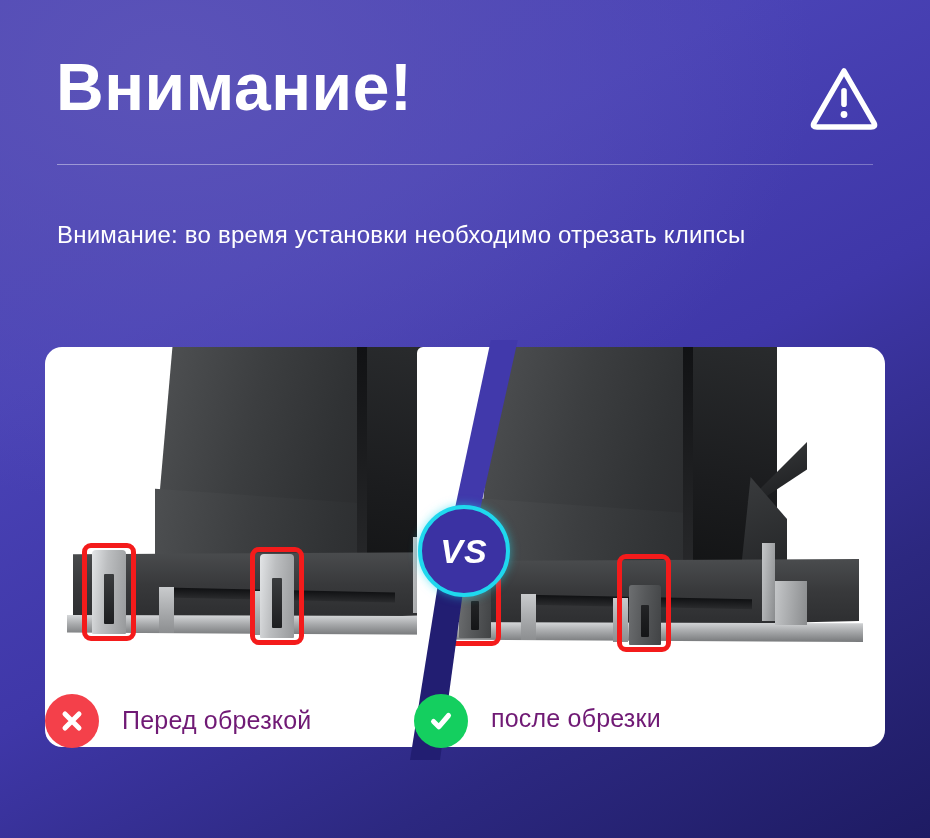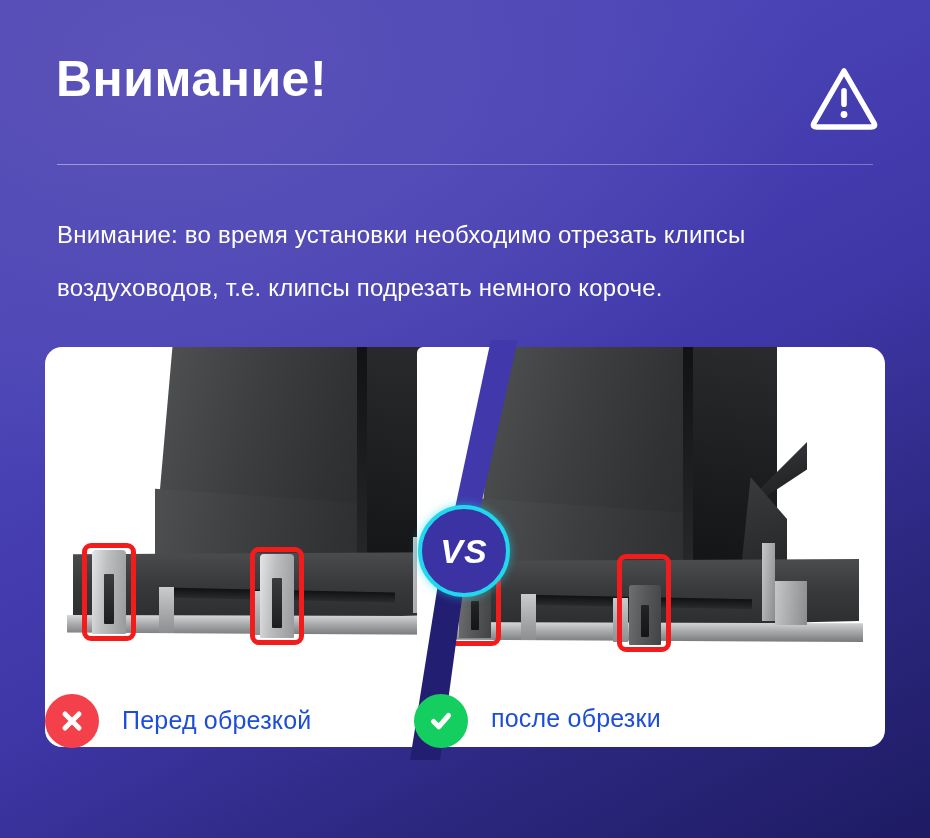--- a/index.html
+++ b/index.html
@@ -10,21 +10,21 @@
       radial-gradient(120% 90% at 18% 8%, #5b53b8 0%, rgba(91,83,184,0) 58%),
       linear-gradient(152deg, #4d46b5 0%, #4a43b6 30%, #3f37a8 55%, #2c2880 78%, #1e1b63 100%);
     overflow:hidden;
     position:relative;
   }
 
   
   #header { position:absolute; left:0; top:0; width:930px; height:170px; }
   #page-title {
     position:absolute; left:56px; top:54px;
-    font-size:50px; font-weight:bold; color:#ffffff;
+    font-size:66px; font-weight:bold; color:#ffffff;
     letter-spacing:0.5px; line-height:1;
   }
   #warning-icon { position:absolute; left:810px; top:66px; width:68px; height:64px; }
   #header-divider {
     position:absolute; left:57px; top:164px; width:816px; height:1px;
     background:linear-gradient(90deg, rgba(255,255,255,.42), rgba(255,255,255,.30));
   }
 
   
   #description {
@@ -125,21 +125,21 @@
 
   
   .result-badge {
     position:absolute; width:54px; height:54px; border-radius:50%;
     display:flex; align-items:center; justify-content:center;
   }
   #badge-before { left:45px;  top:694px; background:#f4404a; }
   #badge-after  { left:414px; top:694px; background:#14cf5f; }
 
   .result-label {
-    position:absolute; color:#1d4ed8; font-size:25px; font-weight:500;
+    position:absolute; color:#701a75; font-size:25px; font-weight:500;
     letter-spacing:0.2px; white-space:nowrap;
   }
   #label-before { left:122px; top:706px; }
   #label-after  { left:491px; top:704px; }
 </style>
 </head>
 <body>
 
 <div id="header">
   <div id="page-title">Внимание!</div>
@@ -148,21 +148,20 @@
     <path d="M34 5 L64 57 Q66 61 61 61 L7 61 Q2 61 4 57 Z" fill="none" stroke="#ffffff" stroke-width="5.5" stroke-linejoin="round"></path>
     <rect x="31.2" y="22" width="5.6" height="19" rx="2.8" fill="#ffffff"></rect>
     <circle cx="34" cy="48.5" r="3.4" fill="#ffffff"></circle>
   </svg>
 
   <div id="header-divider"></div>
 </div>
 
 <div id="description">
   <span class="line">Внимание: во время установки необходимо отрезать клипсы</span>
-  <span class="line">воздуховодов, т.е. клипсы подрезать немного короче.</span>
 </div>
 
 <div id="comparison">
 
   <div class="photo-card" id="photo-card-before">
     <div class="photo-frame">
 
       <div class="duct-upper" style="left:120px; top:-10px; width:215px; height:190px; transform:skewX(-5deg);"></div>
       <div class="duct-upper" style="left:110px; top:150px; width:235px; height:70px; transform:skewY(4deg);"></div>
       <div class="duct-upper-right" style="left:320px; top:-12px; width:80px; height:260px;"></div>

